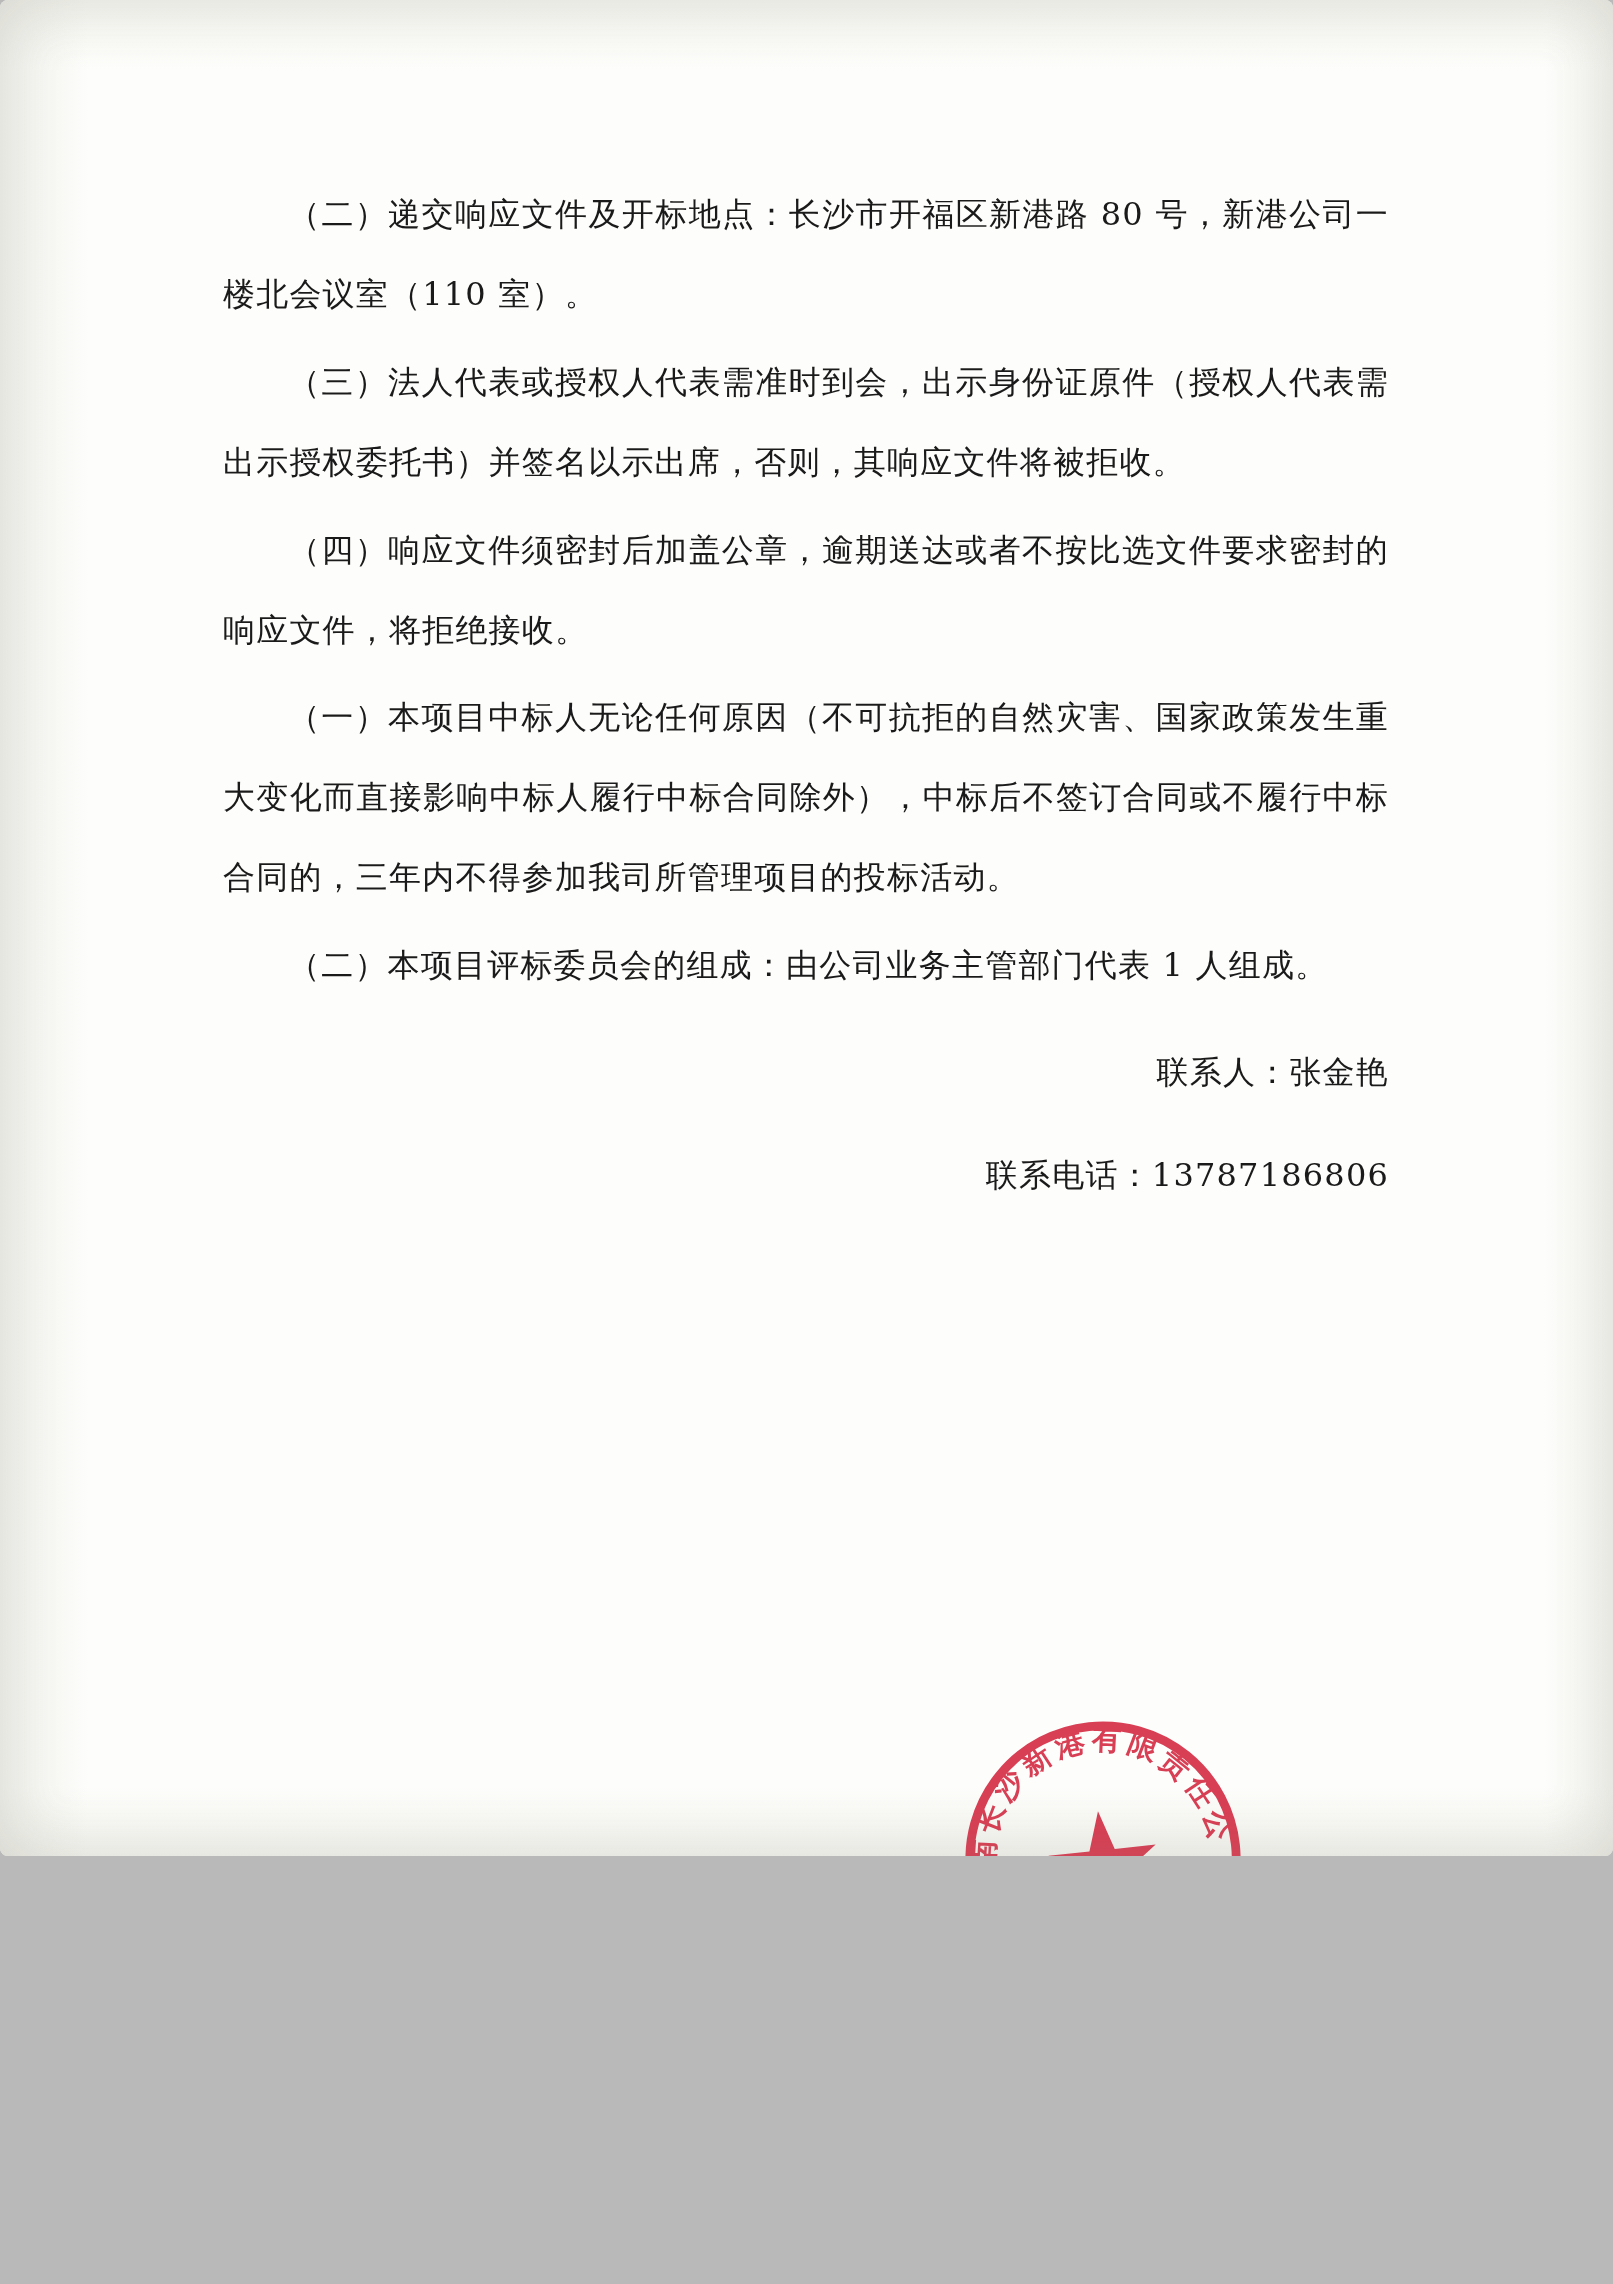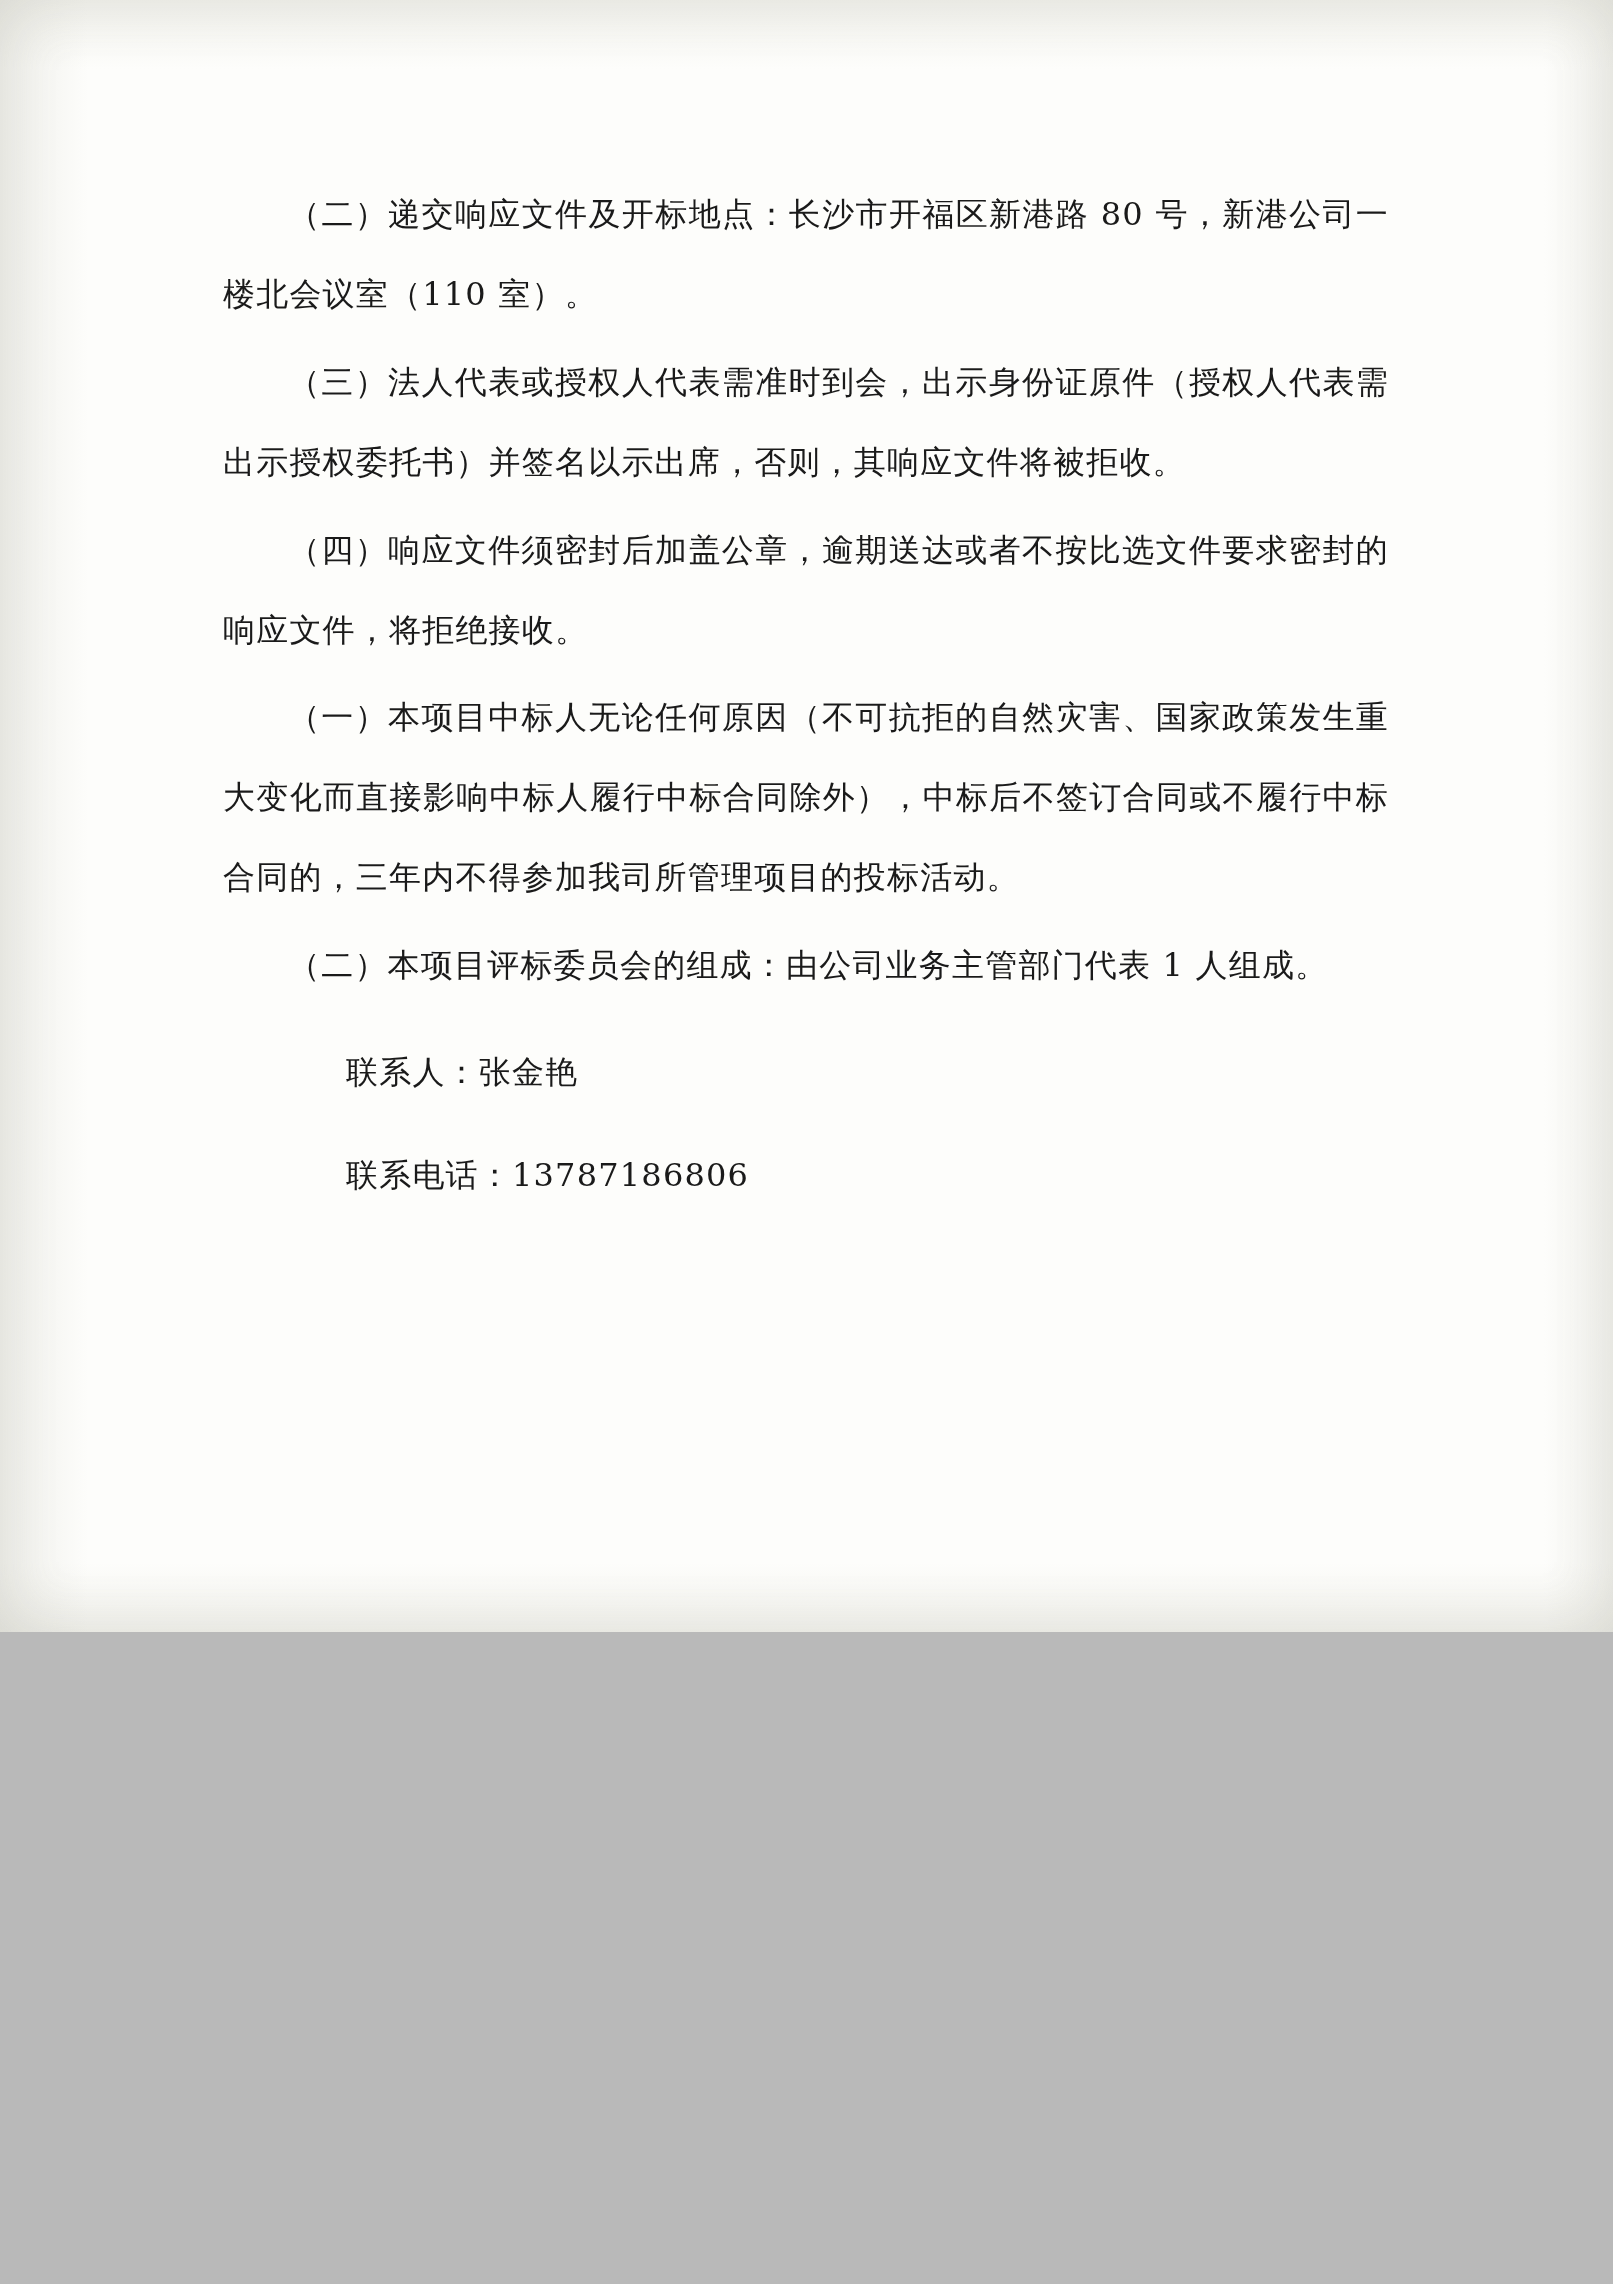--- a/index.html
+++ b/index.html
@@ -3,26 +3,27 @@
 <meta charset="utf-8">
 <style>
   html, body {
     margin: 0;
     padding: 0;
     background: #b9b9b9;
   }
   .page {
     position: relative;
     width: 1613px;
-    height: 1632px;
+    height: 1856px;
     margin: 0 auto;
     background: #fdfdfb;
     overflow: hidden;
     font-family: "DejaVu Serif", "Liberation Serif", serif;
     color: #1a1a1a;
+    border-radius: 8px;
   }
   
   .paper-tex {
     position: absolute;
     inset: 0;
     background:
       linear-gradient(90deg, rgba(225,225,218,0.55) 0px, rgba(253,253,251,0) 88px),
       linear-gradient(180deg, rgba(230,230,222,0.5) 0px, rgba(253,253,251,0) 69px),
       linear-gradient(0deg, rgba(228,228,220,0.5) 0px, rgba(253,253,251,0) 69px),
       linear-gradient(270deg, rgba(226,226,219,0.5) 0px, rgba(253,253,251,0) 69px);
@@ -59,20 +60,21 @@
     font-size: 32px;
     line-height: 80px;
     letter-spacing: 1.2px;
     text-indent: 55px;
   }
   .contact-line {
     font-size: 32px;
     line-height: 71px;
     letter-spacing: 1.2px;
     text-indent: 123px;
+    text-align: right;
   }
   .sign-block {
     position: absolute;
     right: 196px;
     top: 1892px;
     width: 510px;
     text-align: left;
     font-size: 32px;
     line-height: 76px;
     letter-spacing: 1px;

